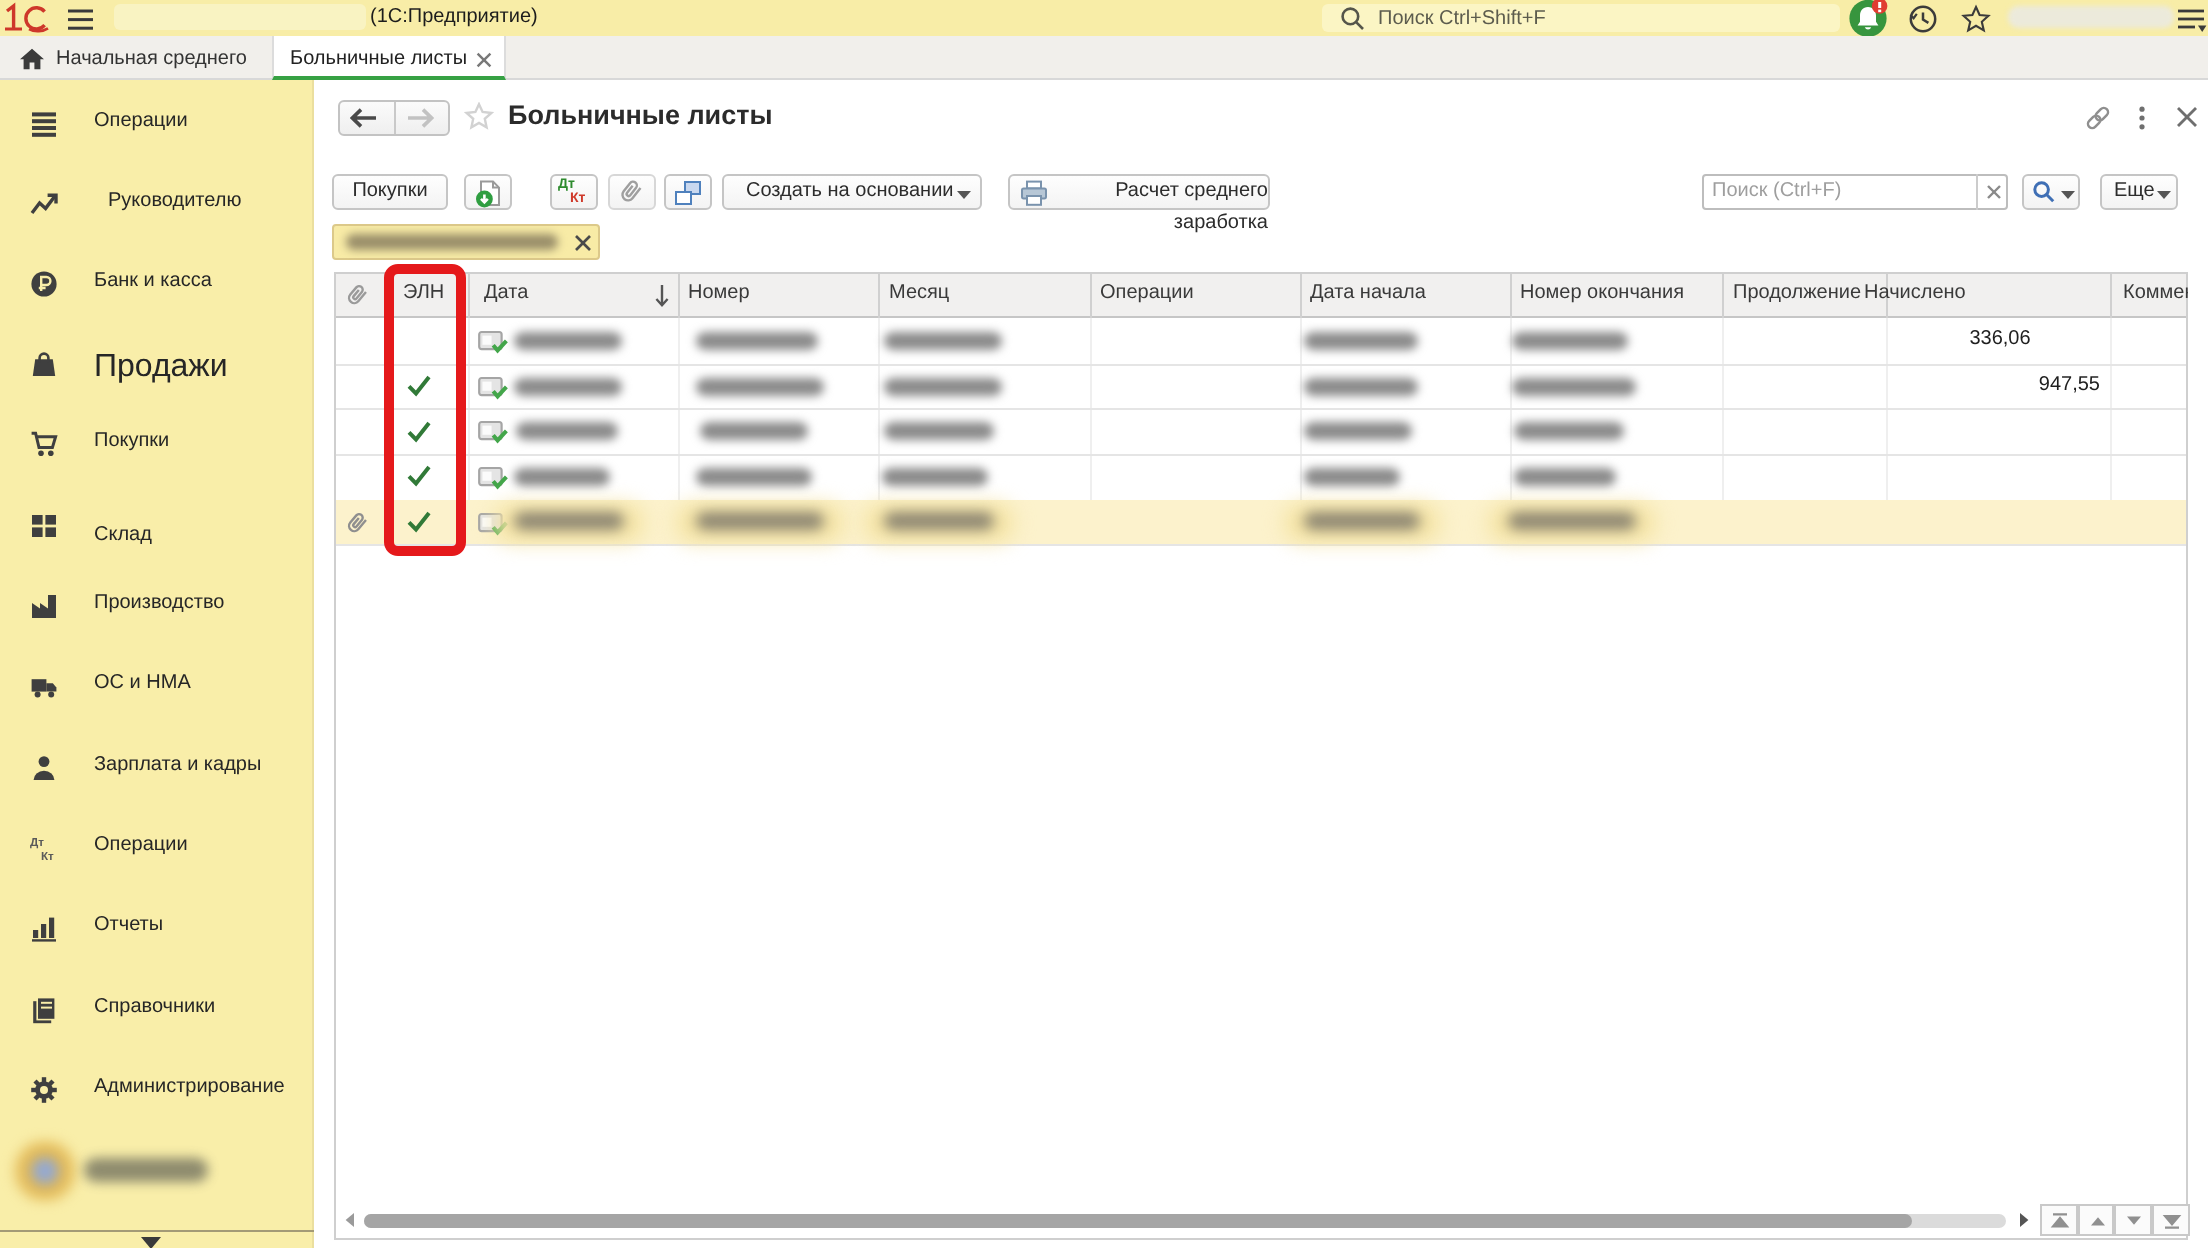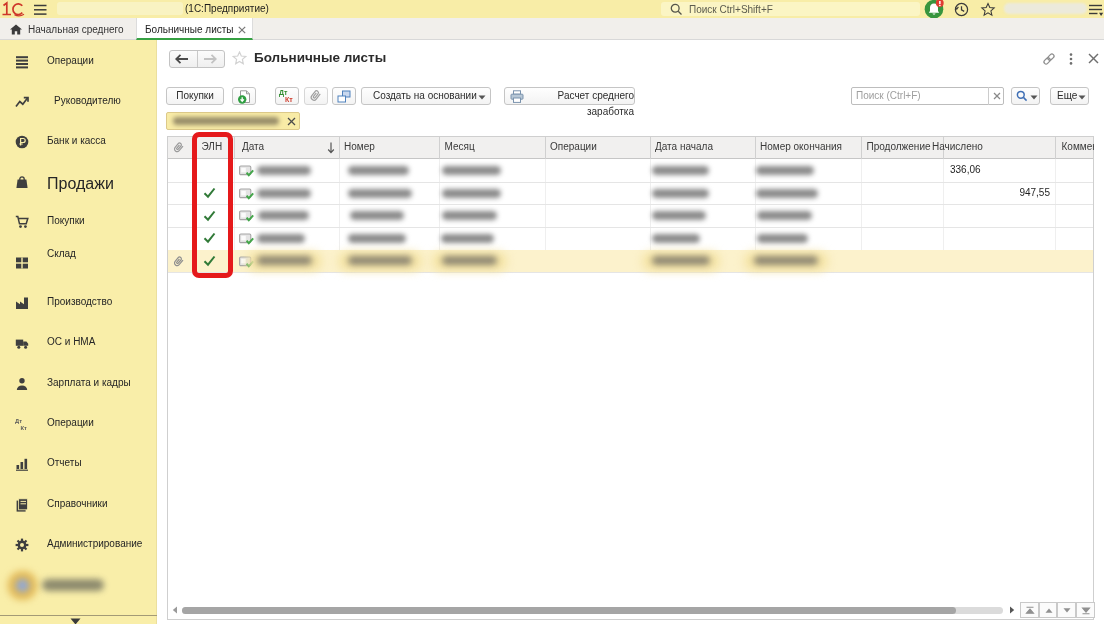--- a/index.html
+++ b/index.html
@@ -116,21 +116,21 @@
       <path d="M0.8,1.6 L2.8,1.6 L4.5,8.8 L11.2,8.8 L12.8,3.4 L3.4,3.4" fill="none" stroke="#3f3f3f" stroke-width="1.5"></path>
       <circle cx="5.5" cy="11.6" r="1.4" fill="#3f3f3f"></circle>
       <circle cx="10.4" cy="11.6" r="1.4" fill="#3f3f3f"></circle>
     </svg>
     <div class="abs" style="left:47px;top:215px;font-size:10px;color:#262626;white-space:nowrap">Покупки</div>
     <svg class="abs" style="left:15px;top:255.5px" width="14" height="14" viewBox="0 0 14 14">
       <rect x="1" y="1.5" width="12" height="11" fill="#3f3f3f"></rect>
       <line x1="7" y1="1.5" x2="7" y2="12.5" stroke="#f9eea9" stroke-width="1.4"></line>
       <line x1="1" y1="7" x2="13" y2="7" stroke="#f9eea9" stroke-width="1.4"></line>
     </svg>
-    <div class="abs" style="left:47px;top:248px;font-size:10px;color:#262626;white-space:nowrap">Склад</div>
+    <div class="abs" style="left:47px;top:262px;font-size:10px;color:#262626;white-space:nowrap">Склад</div>
     <svg class="abs" style="left:15px;top:296px" width="14" height="14" viewBox="0 0 14 14">
       <path d="M1,13 L1,5.5 L5,8.2 L5,5.5 L9,8.2 L9,1.5 L13,1.5 L13,13 Z" fill="#3f3f3f"></path>
     </svg>
     <div class="abs" style="left:47px;top:296px;font-size:10px;color:#262626;white-space:nowrap">Производство</div>
     <svg class="abs" style="left:15px;top:336px" width="14" height="14" viewBox="0 0 14 14">
       <rect x="0.8" y="3.6" width="7.4" height="6.2" fill="#3f3f3f"></rect>
       <path d="M8.2,5.6 L11.4,5.6 L13.2,7.8 L13.2,9.8 L8.2,9.8 Z" fill="#3f3f3f"></path>
       <circle cx="3.8" cy="11.2" r="1.5" fill="#3f3f3f"></circle>
       <circle cx="10.6" cy="11.2" r="1.5" fill="#3f3f3f"></circle>
     </svg>
@@ -352,21 +352,21 @@
     </svg>
     <svg class="abs" style="left:203px;top:232.4px" width="13" height="12" viewBox="0 0 13 12">
       <path d="M1.5,6.2 L5,9.7 L11.5,1.5" fill="none" stroke="#317a38" stroke-width="2"></path>
     </svg>
     <svg class="abs" style="left:203px;top:255.2px" width="13" height="12" viewBox="0 0 13 12">
       <path d="M1.5,6.2 L5,9.7 L11.5,1.5" fill="none" stroke="#317a38" stroke-width="2"></path>
     </svg>
     <svg class="abs" style="left:172px;top:254.7px" width="13" height="13" viewBox="0 0 13 13">
       <path d="M9,2.5 L9,8.5 a2.6,2.6 0 0 1 -5.2,0 L3.8,3.8 a1.8,1.8 0 0 1 3.6,0 L7.4,8 a0.9,0.9 0 0 1 -1.8,0 L5.6,4" fill="none" stroke="#8f8f8f" stroke-width="1.2" transform="rotate(40 6.5 6.5)"></path>
     </svg>
-    <div class="abs" style="left:950px;top:164.3px;width:100px;text-align:left;font-size:10px;color:#1f1f1f">336,06</div>
+    <div class="abs" style="left:950px;top:164.3px;width:100px;text-align:center;font-size:10px;color:#1f1f1f">336,06</div>
     <div class="abs" style="left:950px;top:187px;width:100px;text-align:right;font-size:10px;color:#1f1f1f">947,55</div>
     <div class="blurbar" style="left:257px;top:165.8px;width:54px"></div>
     <div class="blurbar" style="left:348px;top:165.8px;width:61px"></div>
     <div class="blurbar" style="left:442px;top:165.8px;width:59px"></div>
     <div class="blurbar" style="left:652px;top:165.8px;width:57px"></div>
     <div class="blurbar" style="left:756px;top:165.8px;width:58px"></div>
     <div class="blurbar" style="left:257px;top:188.5px;width:54px"></div>
     <div class="blurbar" style="left:348px;top:188.5px;width:64px"></div>
     <div class="blurbar" style="left:442px;top:188.5px;width:59px"></div>
     <div class="blurbar" style="left:652px;top:188.5px;width:57px"></div>

